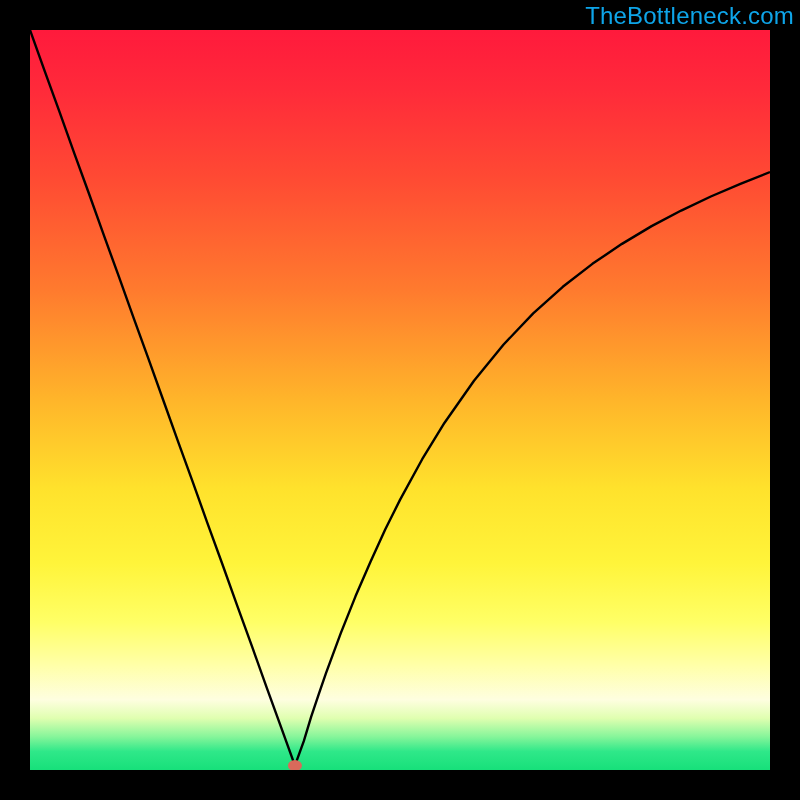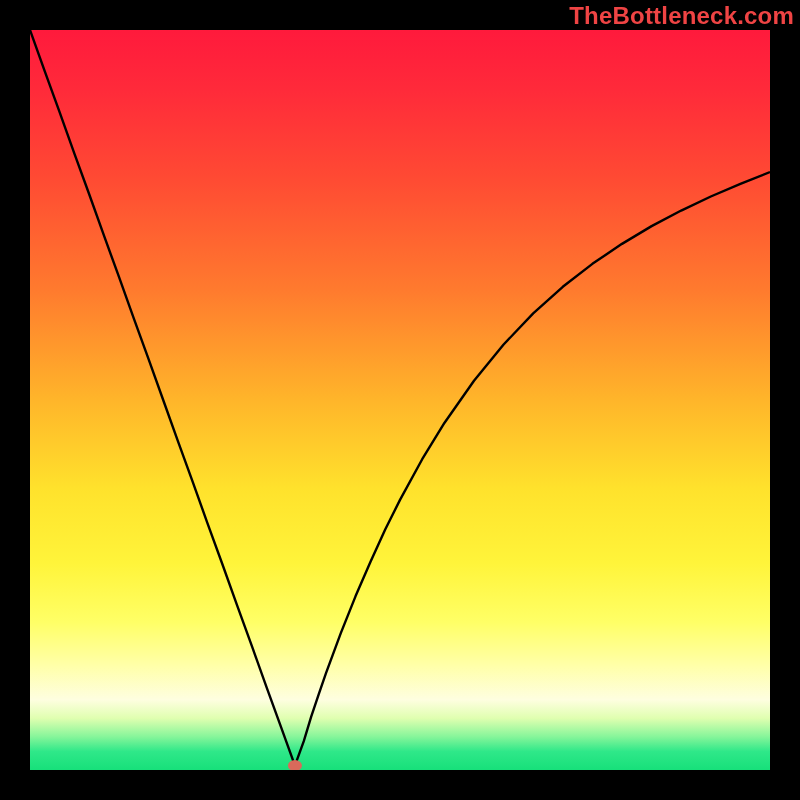--- a/index.html
+++ b/index.html
@@ -22,22 +22,22 @@
     top: 30px;
     width: 740px;
     height: 740px;
   }
   .watermark {
     position: absolute;
     top: 2px;
     right: 6px;
     font-family: Arial, Helvetica, sans-serif;
     font-size: 24px;
-    font-weight: 700;
-    color: #ef4444;
+    font-weight: 400;
+    color: #0ea5e9;
     letter-spacing: 0.2px;
     user-select: none;
   }
   svg { display: block; }
 </style>
 </head>
 <body>
 
 <div class="frame">
 

